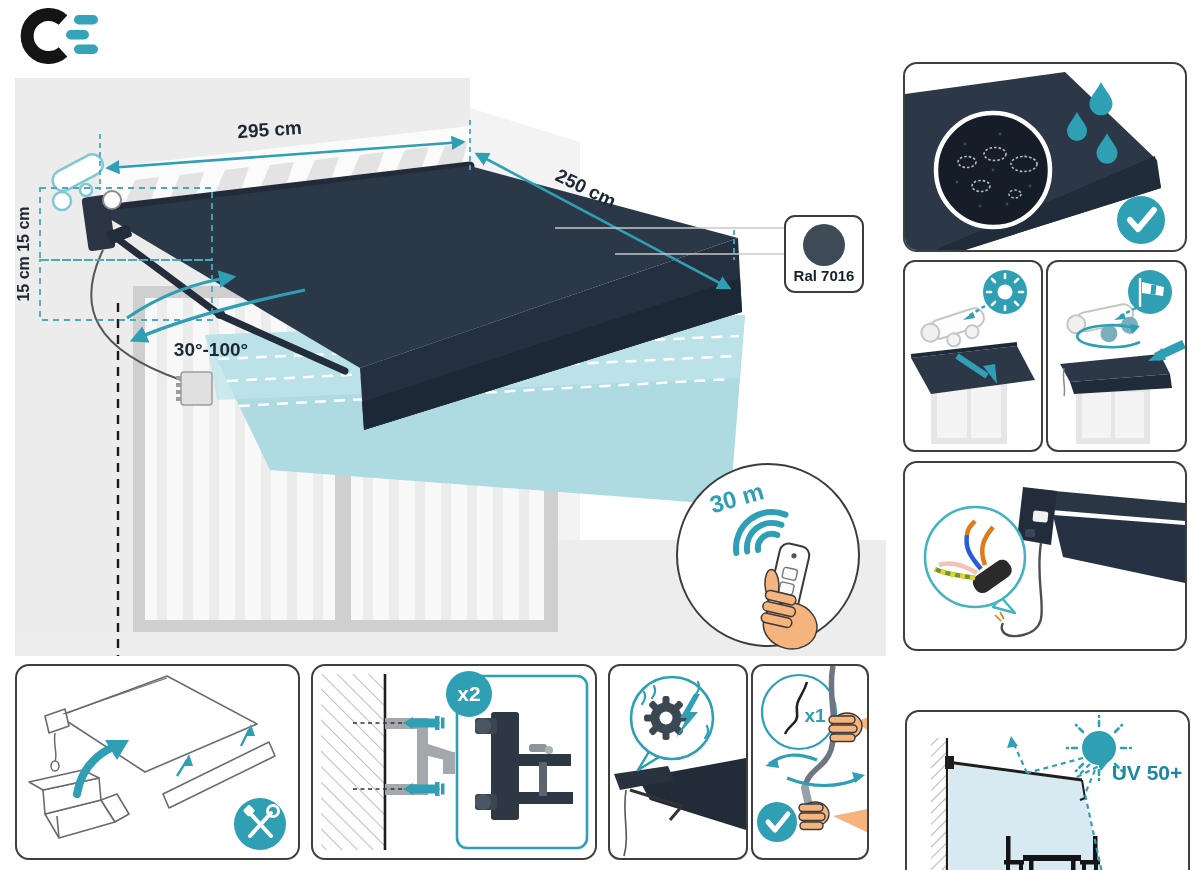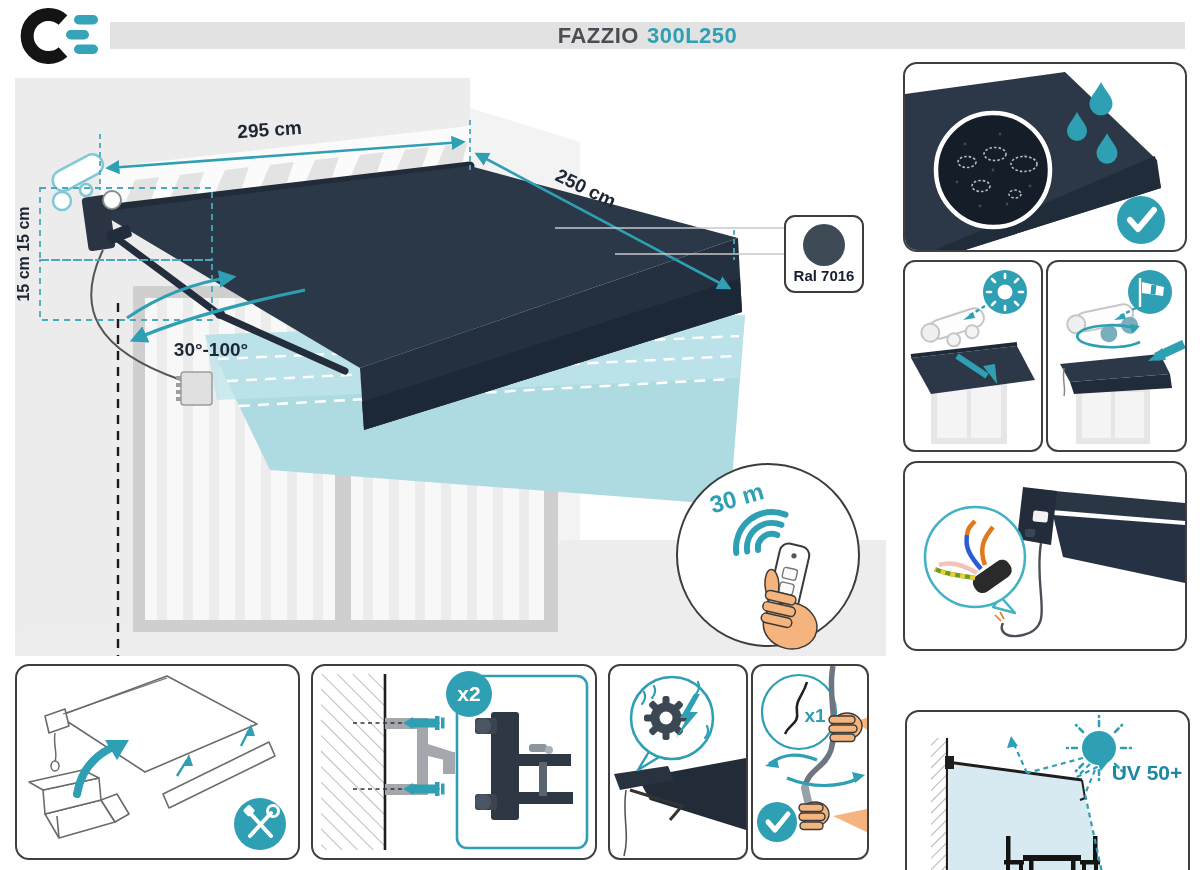--- a/index.html
+++ b/index.html
@@ -22,24 +22,20 @@
 <div class="stage">
 
   <svg class="logo" viewBox="0 0 95 66">
     <path d="M 53 18 A 21.5 21.5 0 1 0 53 50" fill="none" stroke="#141414" stroke-width="13"></path>
     <g fill="#35a3b8">
       <rect x="64" y="13" width="24" height="9.5" rx="4.7"></rect>
       <rect x="56" y="28" width="23" height="9.5" rx="4.7"></rect>
       <rect x="64" y="42.5" width="24" height="9.5" rx="4.7"></rect>
     </g>
   </svg>
-  <div class="titlebar">
-    <span class="t">FAZZIO</span>
-    <span class="m">300L250</span>
-  </div>
 
   <svg class="scene" viewBox="0 0 873 578">
     <defs>
       <marker id="arT" viewBox="0 0 10 10" refX="8" refY="5" markerWidth="5.5" markerHeight="5.5" orient="auto-start-reverse">
         <path d="M0,0 L10,5 L0,10 Z" fill="#2f9fb4"></path>
       </marker>
     </defs>
 
     <g>
       <rect x="0" y="0" width="455" height="578" fill="#ececec"></rect>

